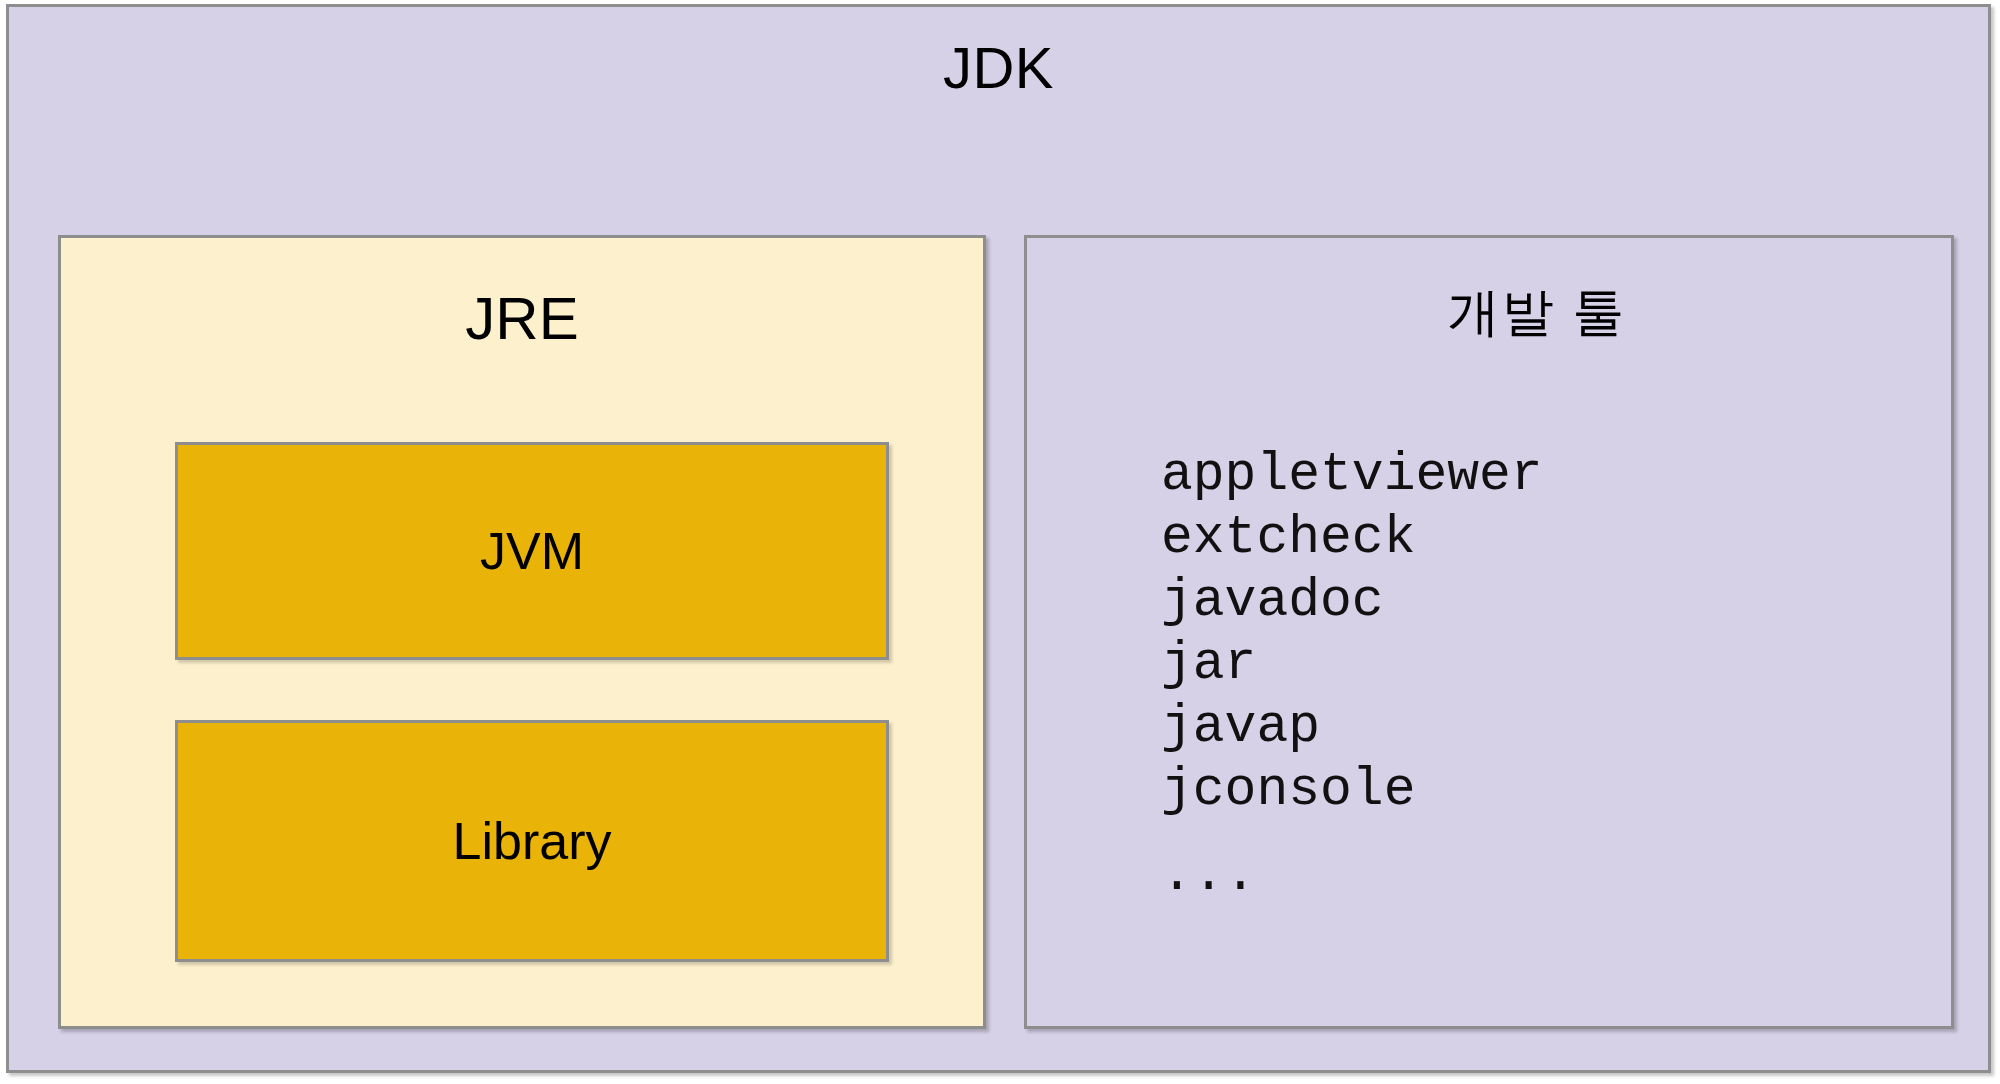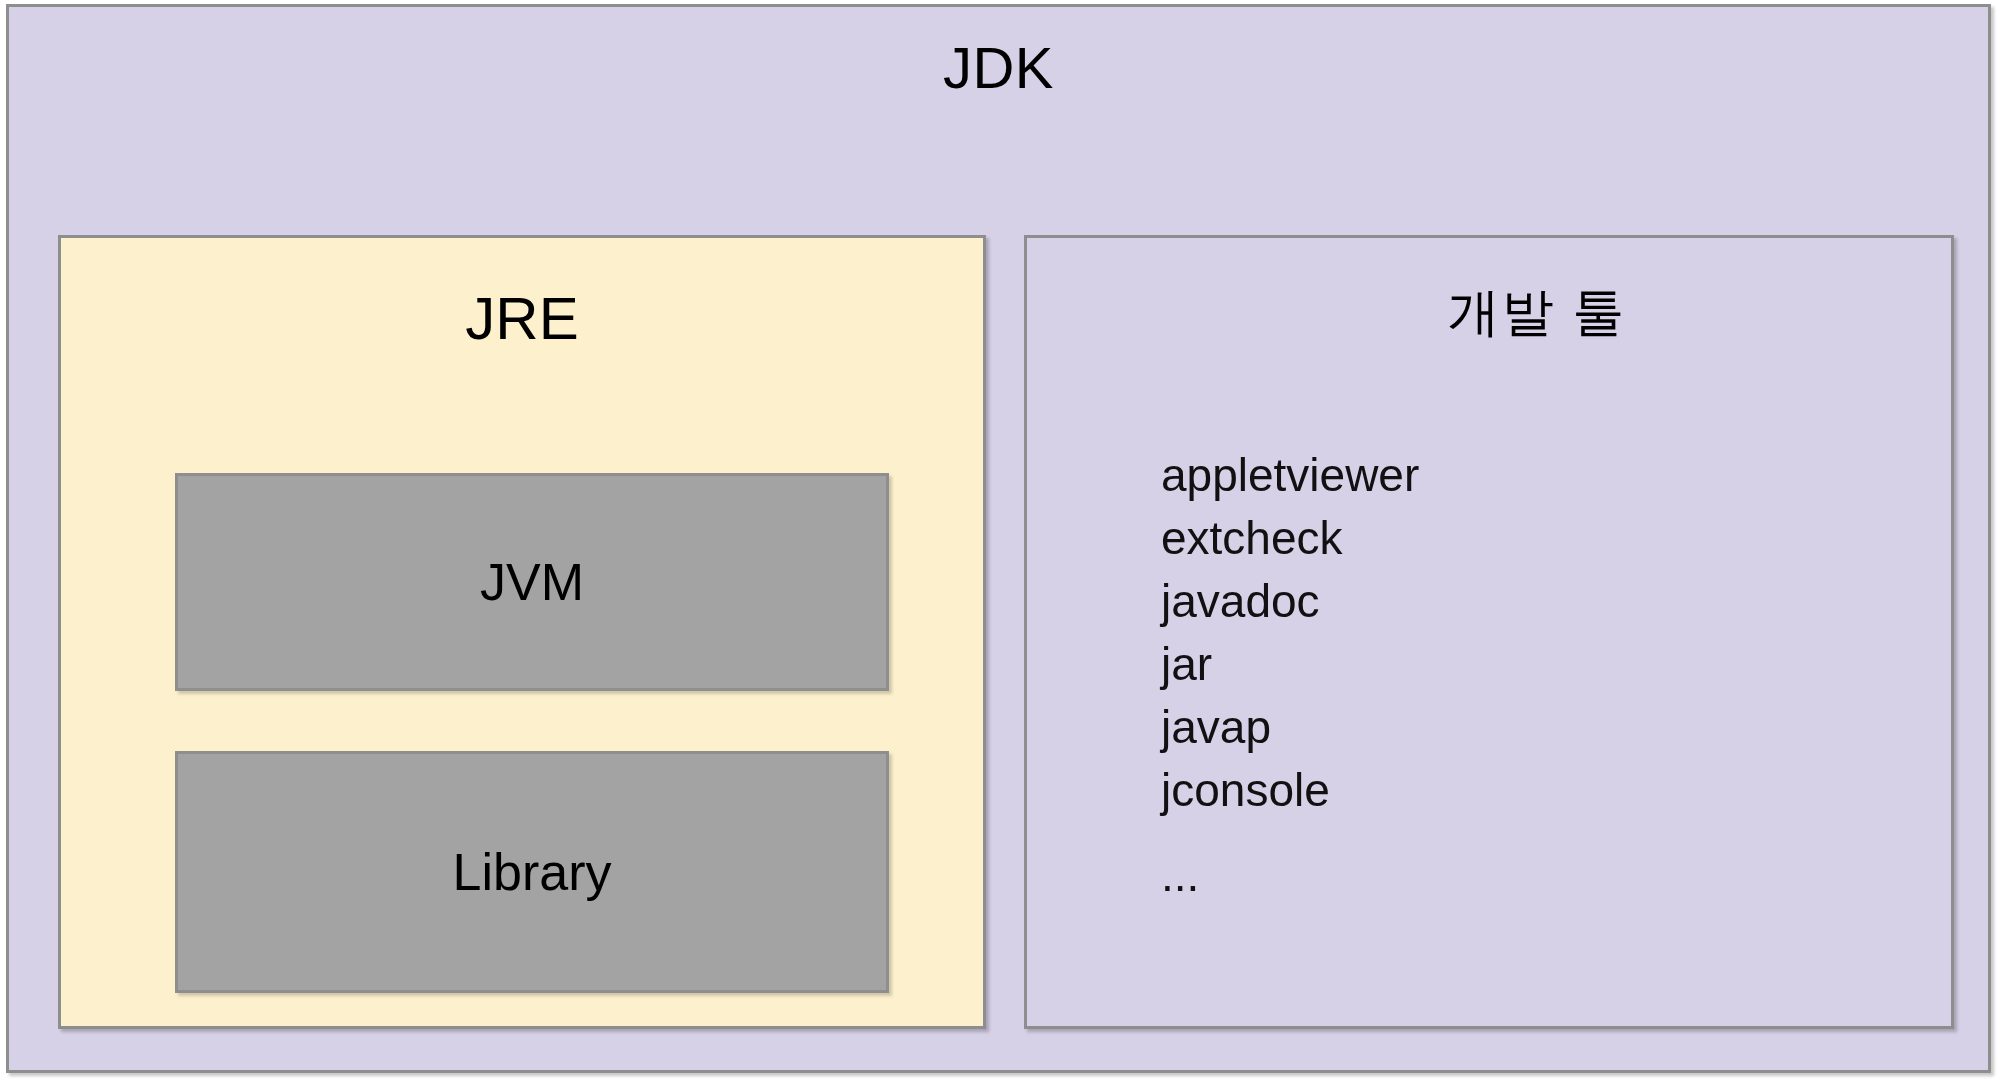--- a/index.html
+++ b/index.html
@@ -68,27 +68,26 @@
     line-height: 1;
     color: #000000;
   }
 
   
   .inner-box {
     position: absolute;
     box-sizing: border-box;
     left: 114px;
     width: 714px;
-    background: #a3a3a3;
+    background: #eab308;
     border: 3px solid #8e8e8e;
     box-shadow: 3px 3px 3px rgba(0,0,0,0.18);
     display: flex;
     align-items: center;
     justify-content: center;
-    margin-top: 31px;
   }
 
   #jvm-box {
     top: 204px;
     height: 218px;
   }
 
   #library-box {
     top: 482px;
     height: 242px;
@@ -125,24 +124,25 @@
   #devtools-list {
     position: absolute;
     left: 134px;
     top: 206px;
     margin: 0;
     padding: 0;
     list-style: none;
   }
 
   #devtools-list li {
-    font-size: 46px;
+    font-size: 53px;
     line-height: 63px;
     color: #111111;
     white-space: nowrap;
+    font-family: Liberation Mono, monospace;
   }
 
   
   #devtools-list li.spaced {
     margin-top: 22px;
   }
 </style>
 </head>
 <body>
 

